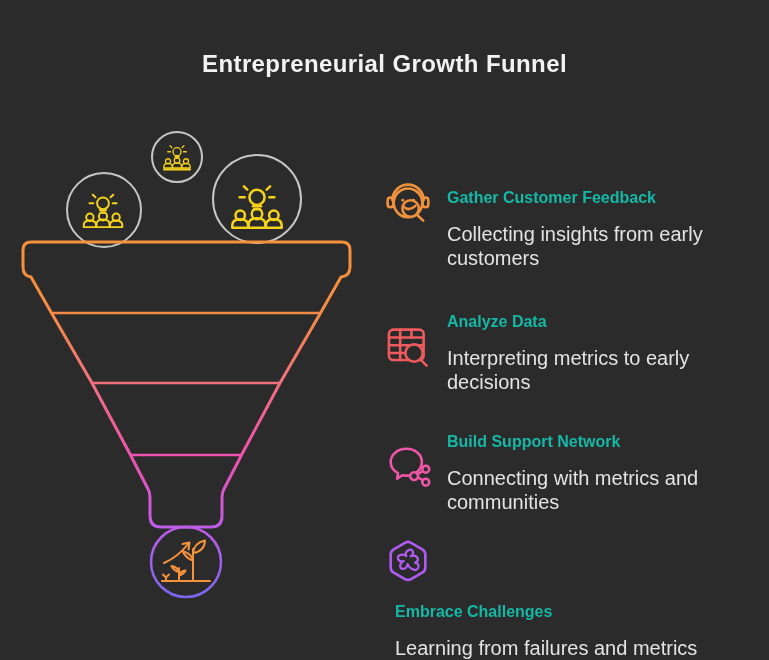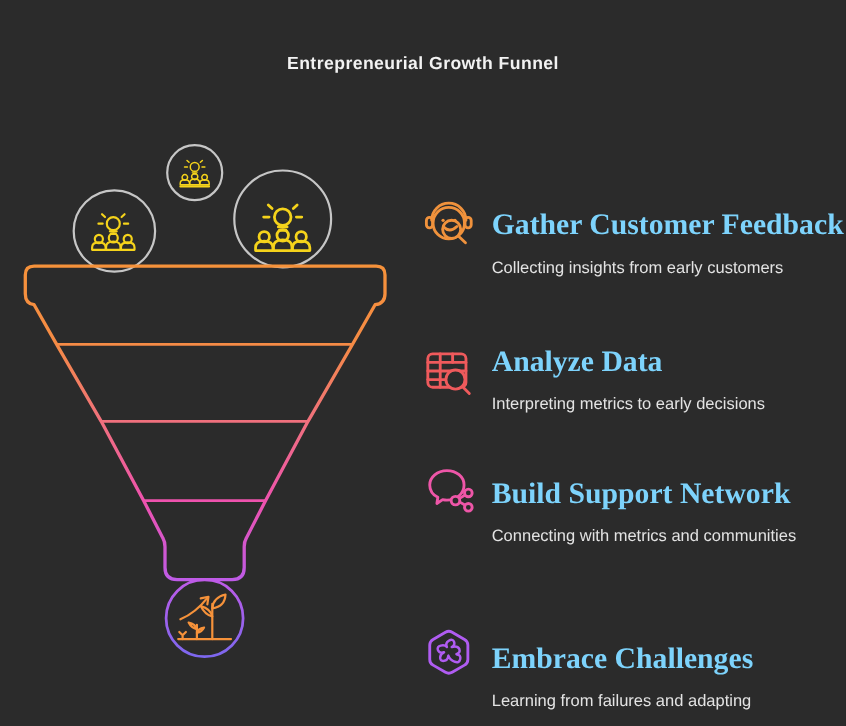--- a/index.html
+++ b/index.html
@@ -4,33 +4,33 @@
 <style>
   html,body { margin:0; padding:0; background:#1f1f1f; }
   .canvas {
     position:relative; width:769px; height:660px;
     background:#2b2b2b; overflow:hidden;
     font-family:"Liberation Sans", sans-serif;
   }
   .main-title {
     position:absolute; top:50px; left:0; width:100%;
     margin:0; text-align:center;
-    font-size:16px; font-weight:bold; color:#f2f2f2; letter-spacing:0.4px;
+    font-size:24px; font-weight:bold; color:#f2f2f2; letter-spacing:0.4px;
   }
   .funnel-svg { position:absolute; left:0; top:0; display:block; }
   .item { position:absolute; left:382px; display:flex; align-items:flex-start; }
   .item-1 { top:176px; }
   .item-2 { top:300px;align-items:center; }
-  .item-3 { top:420px; }
-  .item-4 { top:570px; }
+  .item-3 { top:420px;align-items:center; }
+  .item-4 { top:538px;flex-direction:column; }
   .item .icon-box { width:52px; height:52px; flex:none; }
   .item .icon-box svg { display:block; width:52px; height:52px; }
   .item .txt { margin-left:13px; padding-top:12px; }
-  .item-title { margin:0; font-size:27px; line-height:1.2; font-weight:bold; color:#7dd3fc;font-family:Liberation Serif, serif; }
-  .item-desc { margin:15px 0 0 0; font-size:15px; line-height:1.2; color:#e3e3e3; }
+  .item-title { margin:0; font-size:16px; line-height:1.2; font-weight:bold; color:#14b8a6; }
+  .item-desc { margin:15px 0 0 0; font-size:20px; line-height:1.2; color:#e3e3e3; }
 </style>
 </head>
 <body>
 
 <div class="canvas">
 
   <h1 class="main-title">Entrepreneurial Growth Funnel</h1>
 
   <svg class="funnel-svg" width="380" height="660" viewBox="0 0 380 660">
     <defs>
@@ -164,17 +164,17 @@
         <path d="M 26.5,5.5 Q 30,3.5 33.5,5.5 L 46.5,13 Q 50,15 50,19 L 50,34 Q 50,38 46.5,40
                  L 33.5,47.5 Q 30,49.5 26.5,47.5 L 13.5,40 Q 10,38 10,34 L 10,19 Q 10,15 13.5,13 Z"></path>
         <path stroke-width="2.6" d="M 30,14.5 Q 34,12 35.5,15.5 Q 37,19 33,21 Q 39,19 41,23
                  Q 42.5,27 38,28.5 Q 43,29.5 42,33.5 Q 41,38 36.5,36.5 Q 31,34.5 29.5,30
                  Q 29,35 25,35.5 Q 20.5,36 21,31.5 Q 21.5,28 25,26.5 Q 20,28 18.5,24
                  Q 17.5,20.5 21.5,19.5 Q 26,18.5 28,21 Q 26,17 30,14.5 Z"></path>
       </svg>
     </span>
     <div class="txt">
       <h2 class="item-title">Embrace Challenges</h2>
-      <p class="item-desc">Learning from failures and adapting</p>
+      <p class="item-desc">Learning from failures and metrics</p>
     </div>
   </div>
 
 </div>
 
 </body></html>

